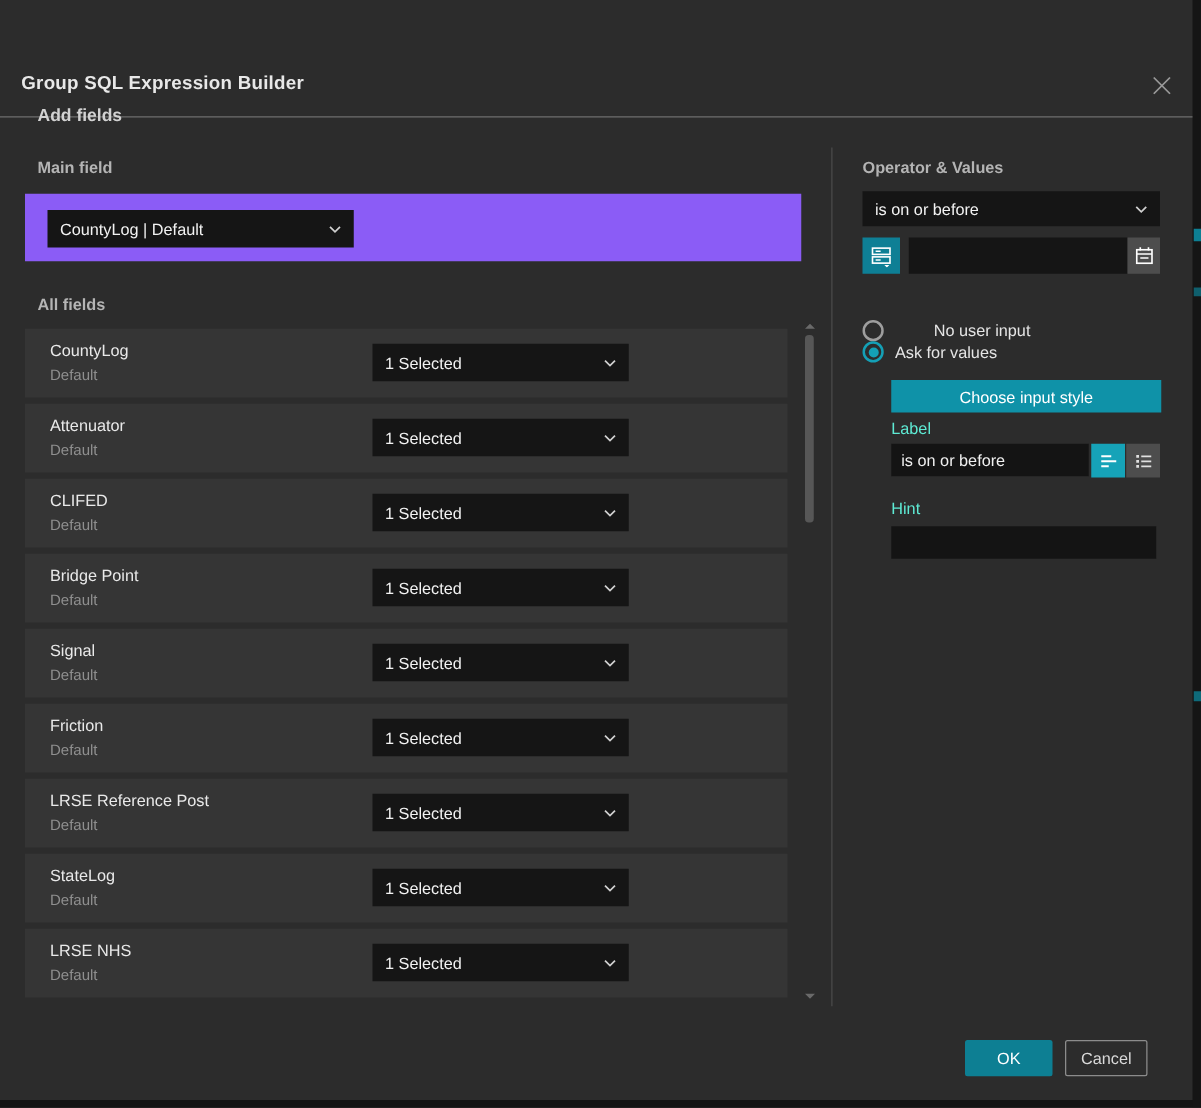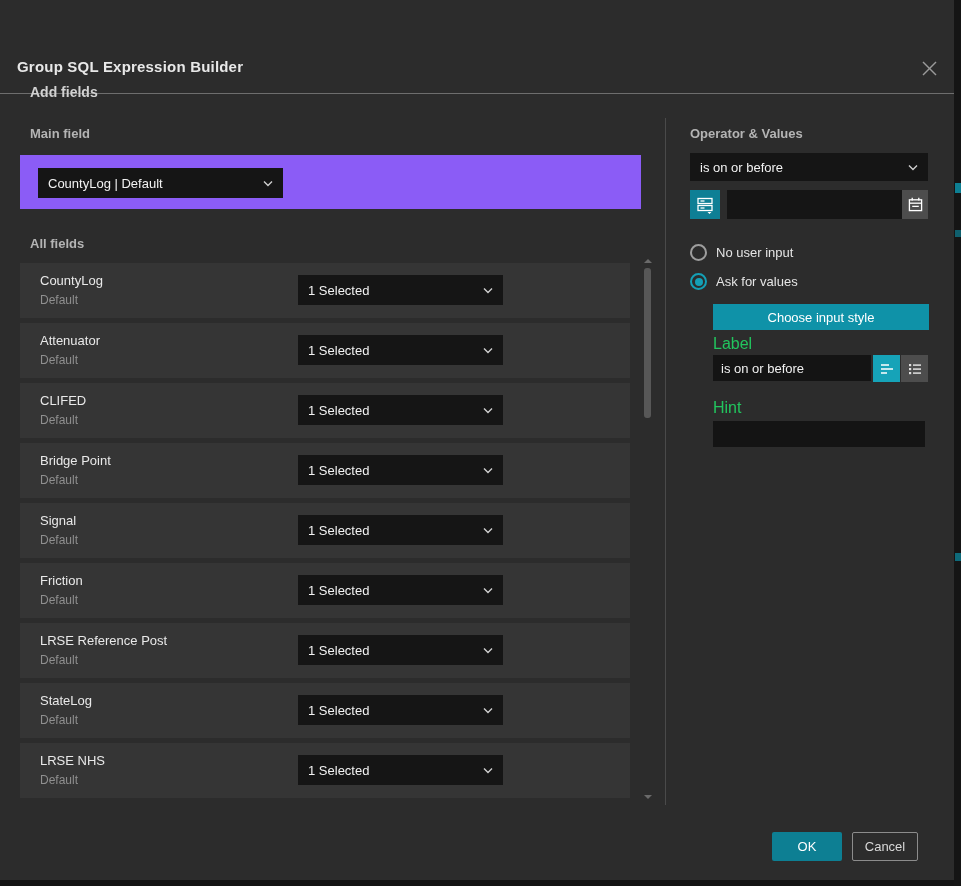--- a/index.html
+++ b/index.html
@@ -87,41 +87,41 @@
     position:absolute; left:727px; top:190px; width:175px; height:29px;
     background:#151515; border:none; outline:none; color:#f0f0f0;
     font-family:"Liberation Sans", sans-serif; font-size:13px; padding:0 8px;
   }
   .calendar-btn {
     position:absolute; left:902px; top:190px; width:26px; height:29px;
     background:#4d4d4d; display:flex; align-items:center; justify-content:center; cursor:pointer;
   }
 
   .radio-row { position:absolute; left:690px; display:flex; align-items:center; cursor:pointer; }
-  .radio-row-1 { top:244px; }
+  .radio-row-1 { top:256px;gap:31px; }
   .radio-row-2 { top:273px; }
   .radio-circle {
     width:17px; height:17px; border-radius:50%; border:2px solid #9e9e9e;
     position:relative; flex:0 0 auto;
   }
   .radio-circle.checked { border-color:#14a0b6; }
   .radio-circle.checked::after {
     content:""; position:absolute; left:50%; top:50%; width:8px; height:8px;
     transform:translate(-50%,-50%); border-radius:50%; background:#14a0b6;
   }
   .radio-label { margin-left:9px; font-size:13px; color:#e5e5e5; }
 
   .choose-style-btn {
     position:absolute; left:713px; top:304px; width:216px; height:26px;
     background:#0f92a8; color:#ffffff; font-size:13px;
     display:flex; align-items:center; justify-content:center; cursor:pointer;
     border:none; font-family:"Liberation Sans", sans-serif;
   }
 
-  .caption { position:absolute; font-size:16px; color:#22c55e;text-align:center; }
+  .caption { position:absolute; font-size:13px; color:#5eead4;text-align:center; }
   .caption-label { left:713px; top:335px; }
   .caption-hint  { left:713px; top:399px; }
 
   .label-input {
     position:absolute; left:713px; top:355px; width:158px; height:26px;
     background:#141414; border:none; outline:none; color:#f0f0f0;
     font-family:"Liberation Sans", sans-serif; font-size:13px; padding:0 8px;
   }
   .mini-btn {
     position:absolute; top:355px; width:27px; height:27px;

